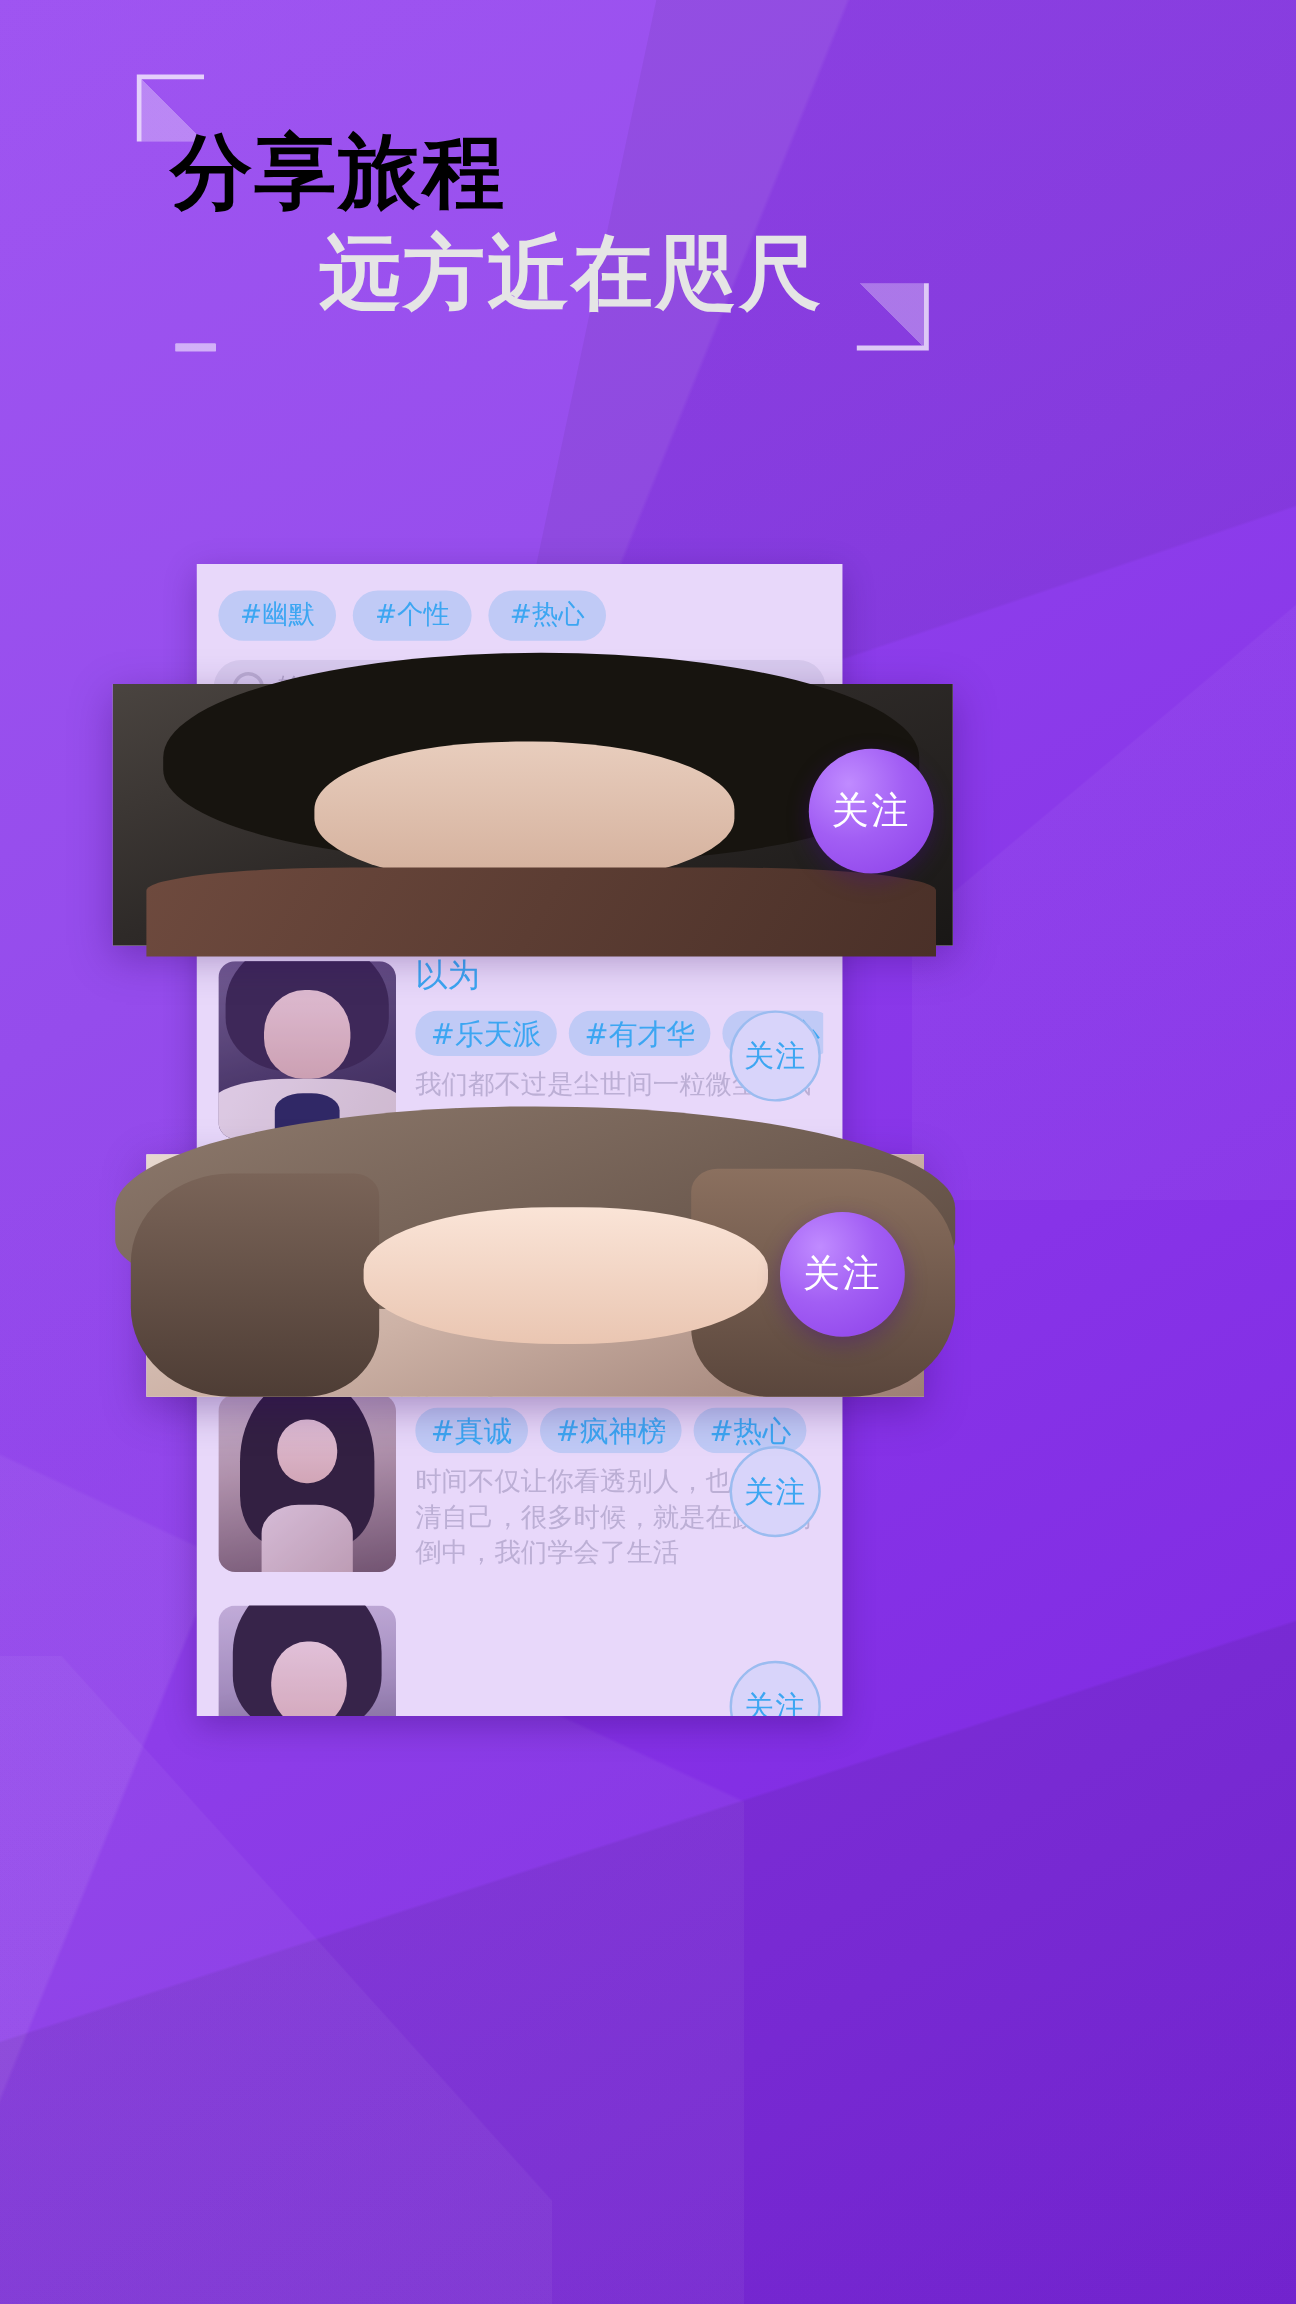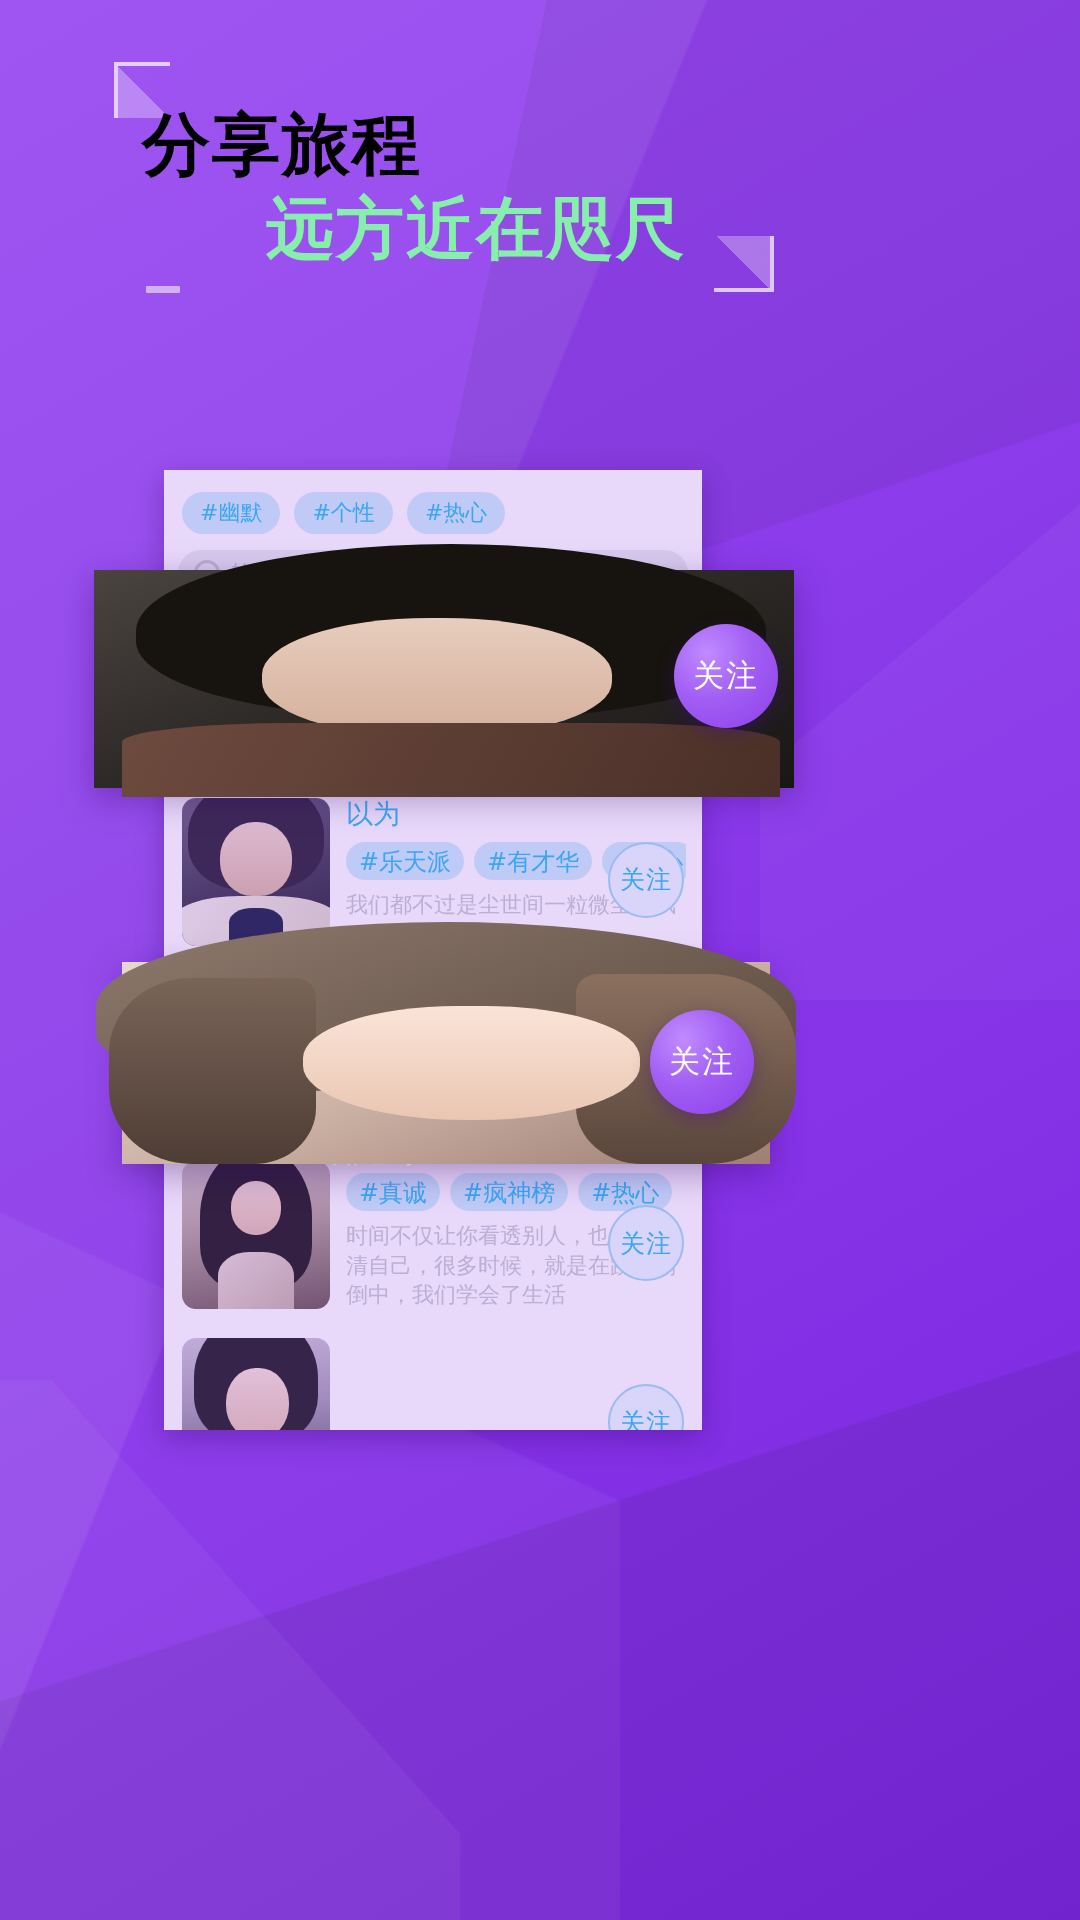--- a/index.html
+++ b/index.html
@@ -58,21 +58,21 @@
 
   
   .headline { position:absolute; left:0; top:0; width:1080px; }
   .hl1 {
     position:absolute; left:142px; top:108px;
     font-size:68px; font-weight:bold; color:#000000; letter-spacing:2px;
     line-height:1.1; white-space:nowrap;
   }
   .hl2 {
     position:absolute; left:266px; top:192px;
-    font-size:68px; font-weight:bold; color:#86efac; letter-spacing:2px;
+    font-size:68px; font-weight:bold; color:#e5e5e5; letter-spacing:2px;
     line-height:1.1; white-space:nowrap;
   }
 
   
   #phone {
     position:absolute; left:164px; top:470px; width:538px; height:960px;
     background:#ffffff;
     box-shadow:0 8px 26px rgba(40,0,90,0.30);
     overflow:hidden;
   }
@@ -92,21 +92,21 @@
   .search-circle {
     width:26px; height:26px; border:3px solid #c6c9cd; border-radius:50%;
     flex:none;
   }
   .search-ph { color:#b9bcc1; font-size:21px; white-space:nowrap; }
 
   
   .feed { padding:10px 0 0 0; }
   .row {
     display:flex; padding:14px 16px 14px 18px; gap:16px; position:relative;
-    align-items:center;
+    align-items:flex-end;
   }
   .row .ava {
     width:148px; height:148px; border-radius:14px; flex:none;
     background-size:cover; background-position:center;
     overflow:hidden; position:relative;
   }
   .row .info { flex:1; min-width:0; padding-top:2px; }
   .row .nm { color:#29c1f5; font-size:27px; font-weight:500; line-height:1.2; }
   .row .tagrow { display:flex; gap:10px; margin-top:12px; overflow:hidden; height:38px; }
   .row .tag {

